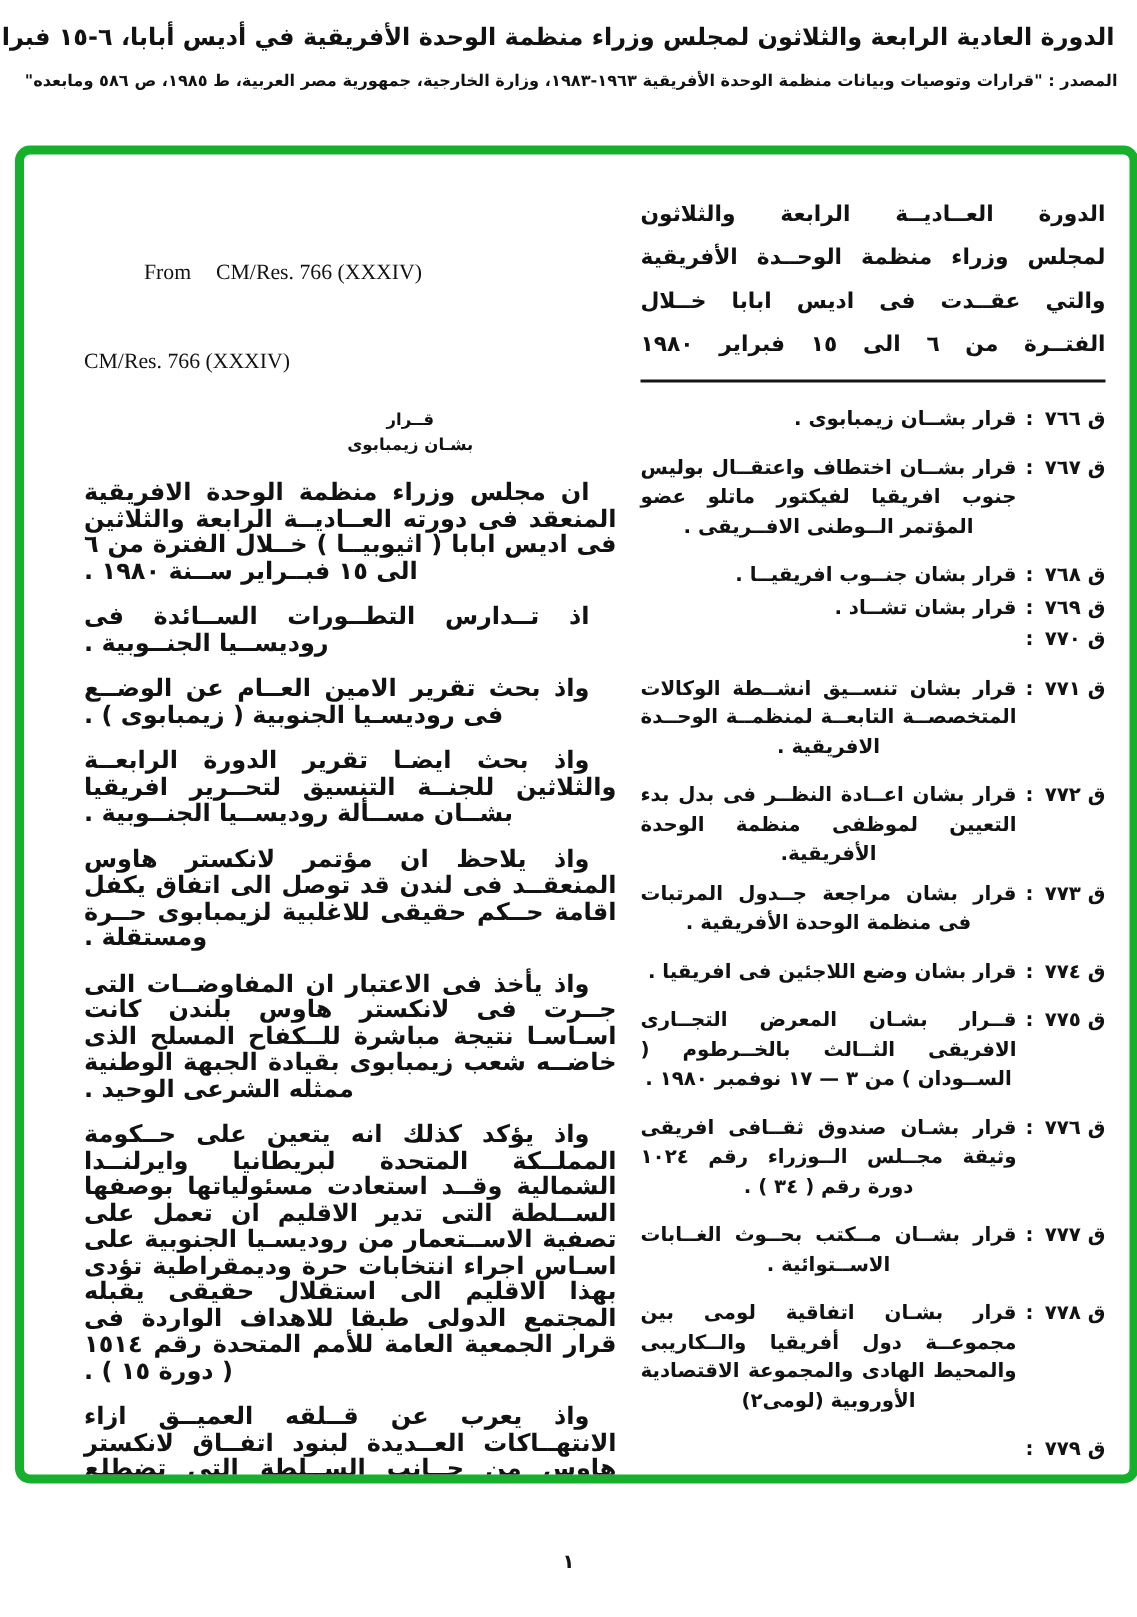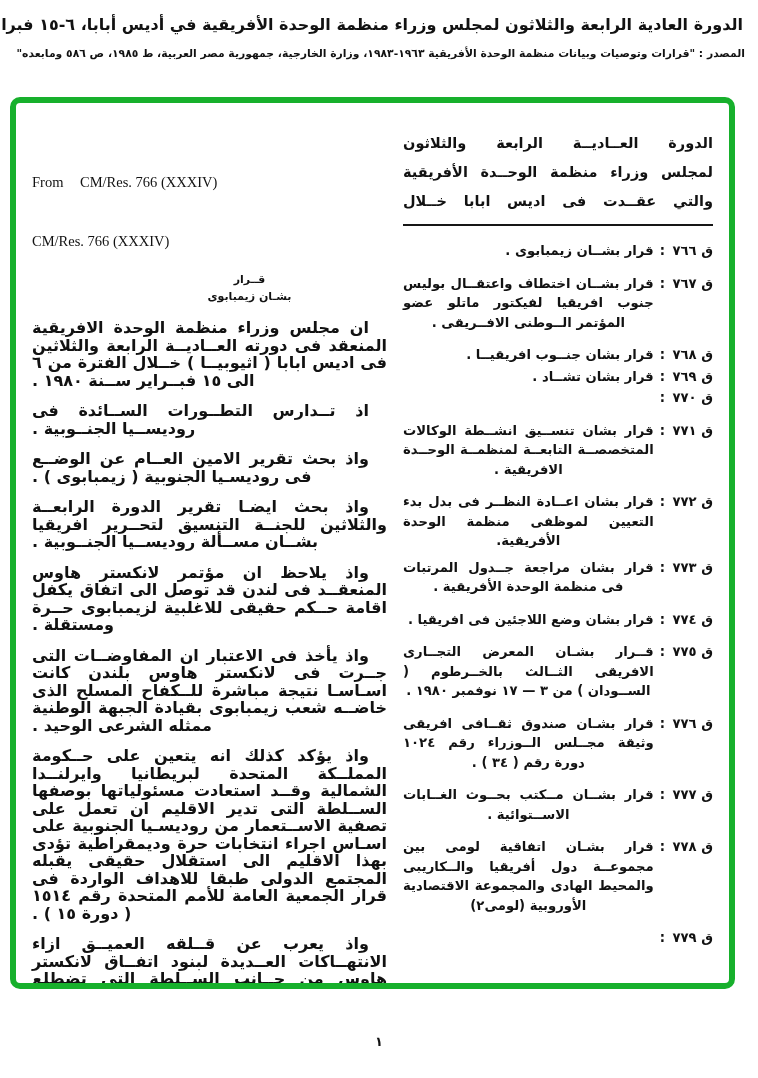--- a/index.html
+++ b/index.html
@@ -32,49 +32,50 @@
   .res-num{flex:none;width:44px;white-space:nowrap;}
   .res-colon{flex:none;padding:0 4px 0 6px;}
   .res-text{flex:1;}
   .res-text.single{}
   .res-text.multi{text-align:justify;text-align-last:center;}
   .res.mb-s{margin-bottom:2px;}
   .res.mb-m{margin-bottom:7px;}
   
   .col-l{flex:1;padding:70px 4px 0 16px;box-sizing:border-box;}
   .fromto{direction:ltr;font-family:"Liberation Serif",serif;font-size:14.5px;}
-  .ft-row{display:flex;line-height:19px;}
+  .ft-row{display:flex;line-height:19px;margin-left:40px;}
   .ft-label{width:48px;flex:none;}
   .docref{direction:ltr;font-family:"Liberation Serif",serif;font-size:14.5px;margin-top:41px;}
   .doctitle{margin-top:21px;direction:rtl;text-align:center;font-weight:bold;font-size:11px;line-height:17px;padding-left:80px;}
   .para{
     direction:rtl;text-align:justify;text-align-last:left;
     font-size:16px;font-weight:bold;line-height:17.5px;
     margin:0 0 13px 0;text-indent:18px;
   }
   .para.first{margin-top:14px;}
   
   .pagenum{position:absolute;left:0;right:0;top:1034px;text-align:center;font-size:13px;font-weight:bold;}
 </style>
 </head>
 <body>
 
 <div>
 
   <div class="hdr1">الدورة العادية الرابعة والثلاثون لمجلس وزراء منظمة الوحدة الأفريقية في أديس أبابا، ٦-١٥ فبراير ١٩٨٠</div>
   <div class="hdr2">المصدر : "قرارات وتوصيات وبيانات منظمة الوحدة الأفريقية ١٩٦٣-١٩٨٣، وزارة الخارجية، جمهورية مصر العربية، ط ١٩٨٥، ص ٥٨٦ ومابعده"</div>
 
-  <div class="frame" style="border-color: rgb(23, 176, 44);">
+  <div class="frame" style="border-color: rgb(23, 176, 44); padding-left: 24px;">
     <div class="cols">
 
       <div class="col-r">
         <div class="rtitle">
           <div>الدورة العــاديــة الرابعة والثلاثون</div>
           <div>لمجلس وزراء منظمة الوحــدة الأفريقية</div>
           <div>والتي عقــدت فى اديس ابابا خــلال</div>
+          <div>الفتــرة من ٦ الى ١٥ فبراير ١٩٨٠</div>
         </div>
         <hr class="rule">
 
         <div class="res-list">
 
           <div class="res">
             <span class="res-num">ق ٧٦٦</span>
             <span class="res-colon">:</span>
             <span class="res-text single">قرار بشــان زيمبابوى .</span>
           </div>

